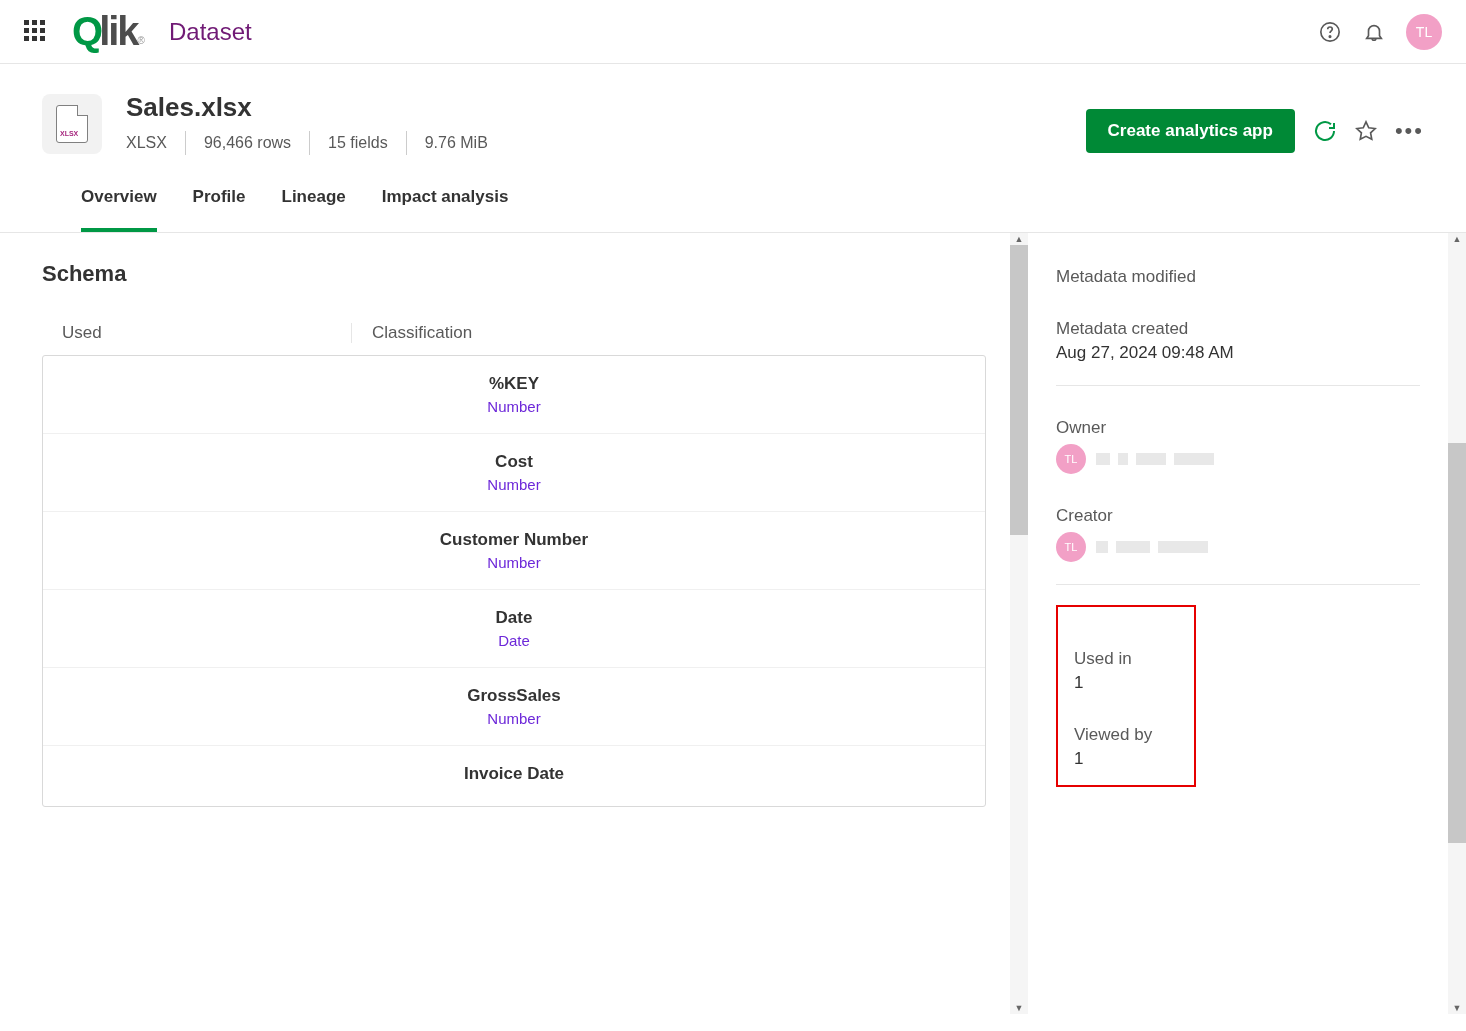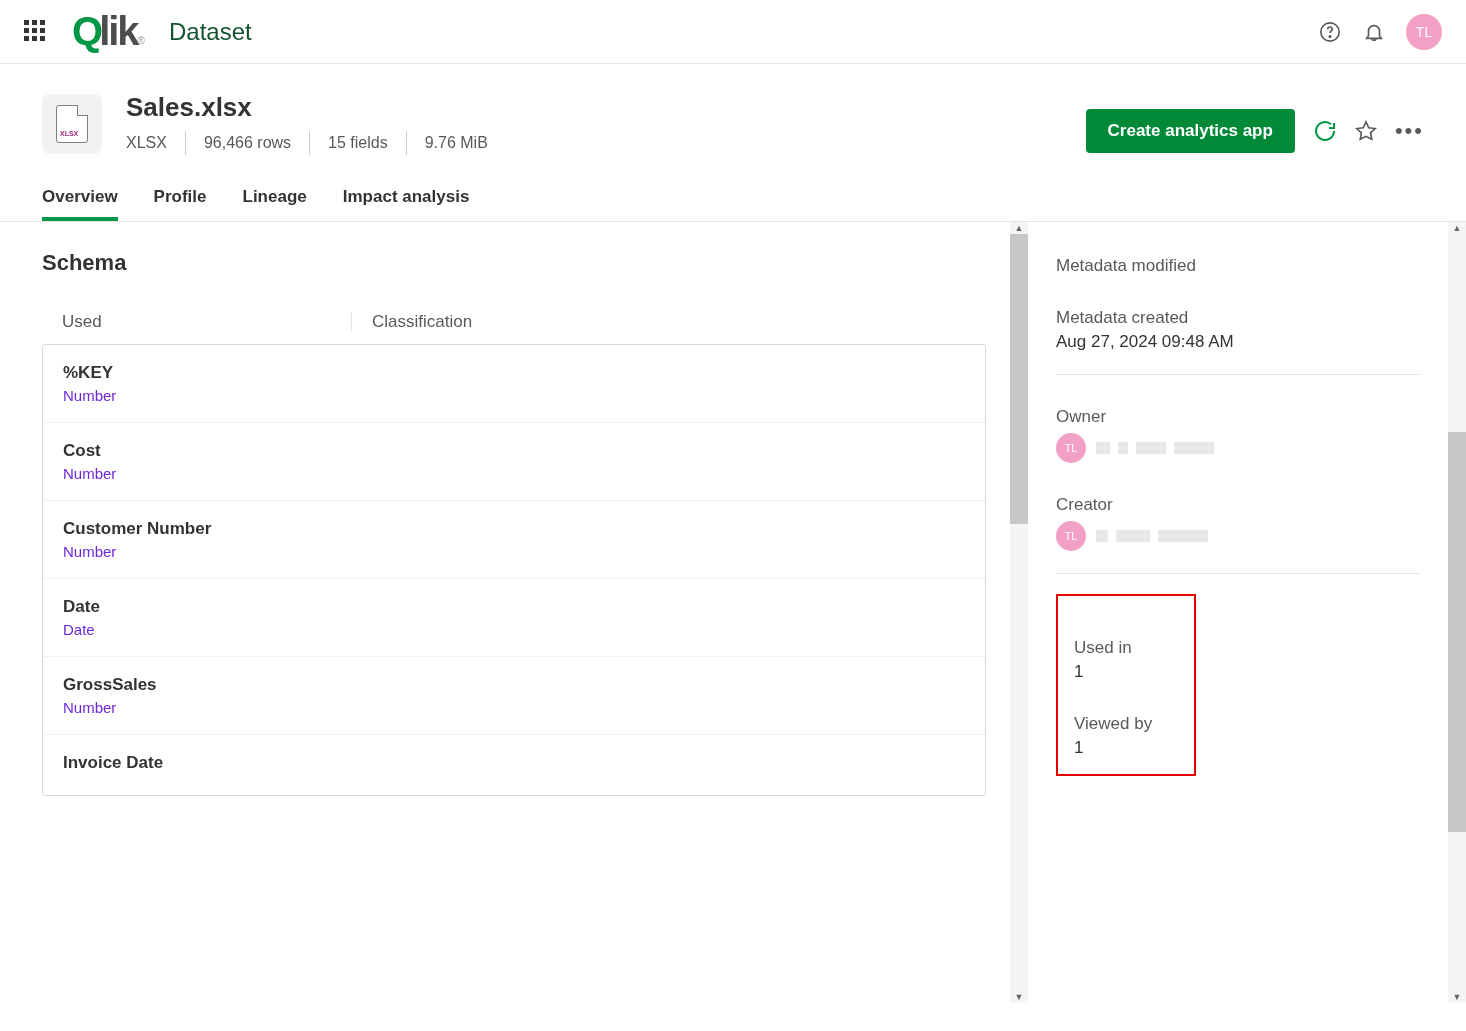--- a/index.html
+++ b/index.html
@@ -5,21 +5,21 @@
   * { box-sizing: border-box; margin: 0; padding: 0; }
   body { font-family: -apple-system, BlinkMacSystemFont, "Segoe UI", Helvetica, Arial, sans-serif; background: #fff; color: #333; width: 1466px; height: 1031px; overflow: hidden; position: relative; }
 
   
   .topnav { display: flex; align-items: center; height: 64px; border-bottom: 1px solid #e6e6e6; padding: 0 24px; }
   .apps-grid { width: 24px; height: 24px; display: grid; grid-template-columns: repeat(3,5px); grid-template-rows: repeat(3,5px); gap: 3px; cursor: pointer; }
   .apps-grid span { background:#333; width:5px; height:5px; }
   .logo { margin-left: 24px; display:flex; align-items:center; }
   .logo-q { color:#009845; font-size:40px; font-weight:700; letter-spacing:-1px; }
   .logo-lik { color:#4d4d4d; font-size:40px; font-weight:700; letter-spacing:-2px; margin-left:-3px;}
-  .breadcrumb { margin-left: 24px; font-size: 24px; color:#14532d; }
+  .breadcrumb { margin-left: 24px; font-size: 24px; color:#701a75; }
   .topnav-right { margin-left:auto; display:flex; align-items:center; gap:20px; }
   .icon-btn { width:24px; height:24px; display:flex; align-items:center; justify-content:center; cursor:pointer; color:#595959; }
   .avatar { width:36px; height:36px; border-radius:50%; background:#f2a0c6; color:#fff; display:flex; align-items:center; justify-content:center; font-size:14px; font-weight:500; }
 
   
   .header { padding: 28px 42px 0 42px; display:flex; align-items:center; }
   .file-icon { width:60px; height:60px; border-radius:8px; background:#f2f2f2; display:flex; align-items:center; justify-content:center; margin-right:24px; }
   .file-icon-inner { width:32px; height:38px; border:1.5px solid #808080; border-radius:3px; position:relative; background:#fff;}
   .file-icon-inner::before { content:""; position:absolute; top:-1px; right:-1px; width:10px; height:10px; background:#f2f2f2; border-left:1.5px solid #808080; border-bottom:1.5px solid #808080; }
   .file-icon-label { position:absolute; bottom:5px; left:3px; font-size:7px; color:#a6267e; font-weight:700;}
@@ -30,30 +30,30 @@
   .meta-div { width:1px; height:24px; background:#ccc; }
   .header-actions { margin-left:auto; display:flex; align-items:center; gap:18px; padding-top:14px;}
   .btn-primary { background:#008936; color:#fff; border:none; padding:12px 22px; font-size:17px; font-weight:700; border-radius:4px; cursor:pointer; }
   .refresh-icon { width:24px; height:24px; cursor:pointer; }
   .star-icon { width:22px; height:22px; cursor:pointer; color:#595959;}
   .more-dots { cursor:pointer; color:#595959; font-size:22px; letter-spacing:2px; }
 
   
   .tabs { display:flex; gap:36px; padding: 32px 42px 0 42px; border-bottom:1px solid #e6e6e6; }
   .tab { font-size:17px; font-weight:700; color:#333; padding-bottom:14px; cursor:pointer; }
-  .tab.active { border-bottom:4px solid #009845; padding-bottom:10px; }
+  .tab.active { border-bottom:4px solid #009845; padding-bottom:21px;margin-left:39px; }
 
   
   .content { display:flex; height: calc(1031px - 64px - 186px); }
   .main-panel { flex:1; padding:28px 42px; position:relative; overflow:hidden; }
   .main-panel h2 { font-size:22px; font-weight:700; color:#333; margin-bottom:24px; }
   .schema-header { display:flex; padding:12px 20px; font-size:17px; color:#595959; }
   .schema-header .col-name { width:290px; border-right:1px solid #e6e6e6; }
   .schema-header .col-class { padding-left:20px; }
-  .schema-body { border:1px solid #d9d9d9; border-radius:3px; }
+  .schema-body { border:1px solid #d9d9d9; border-radius:3px;text-align:center; }
   .schema-row { padding:18px 20px; border-bottom:1px solid #f0f0f0; }
   .schema-row:last-child { border-bottom:none; }
   .field-name { font-size:17px; font-weight:700; color:#333; margin-bottom:4px;}
   .field-type { font-size:15px; color:#6d28d9; }
 
   
   .scroll-left { position:absolute; right:0; top:0; width:18px; height:100%; background:#f5f5f5; }
   .scroll-left .thumb { position:absolute; top:12px; width:18px; height:290px; background:#c7c7c7; }
   .scroll-left .arrow-up { position:absolute; top:0; width:18px; height:12px; display:flex; align-items:center; justify-content:center; font-size:9px; color:#666;}
   .scroll-left .arrow-down { position:absolute; bottom:0; width:18px; height:12px; display:flex; align-items:center; justify-content:center; font-size:9px; color:#666;}

